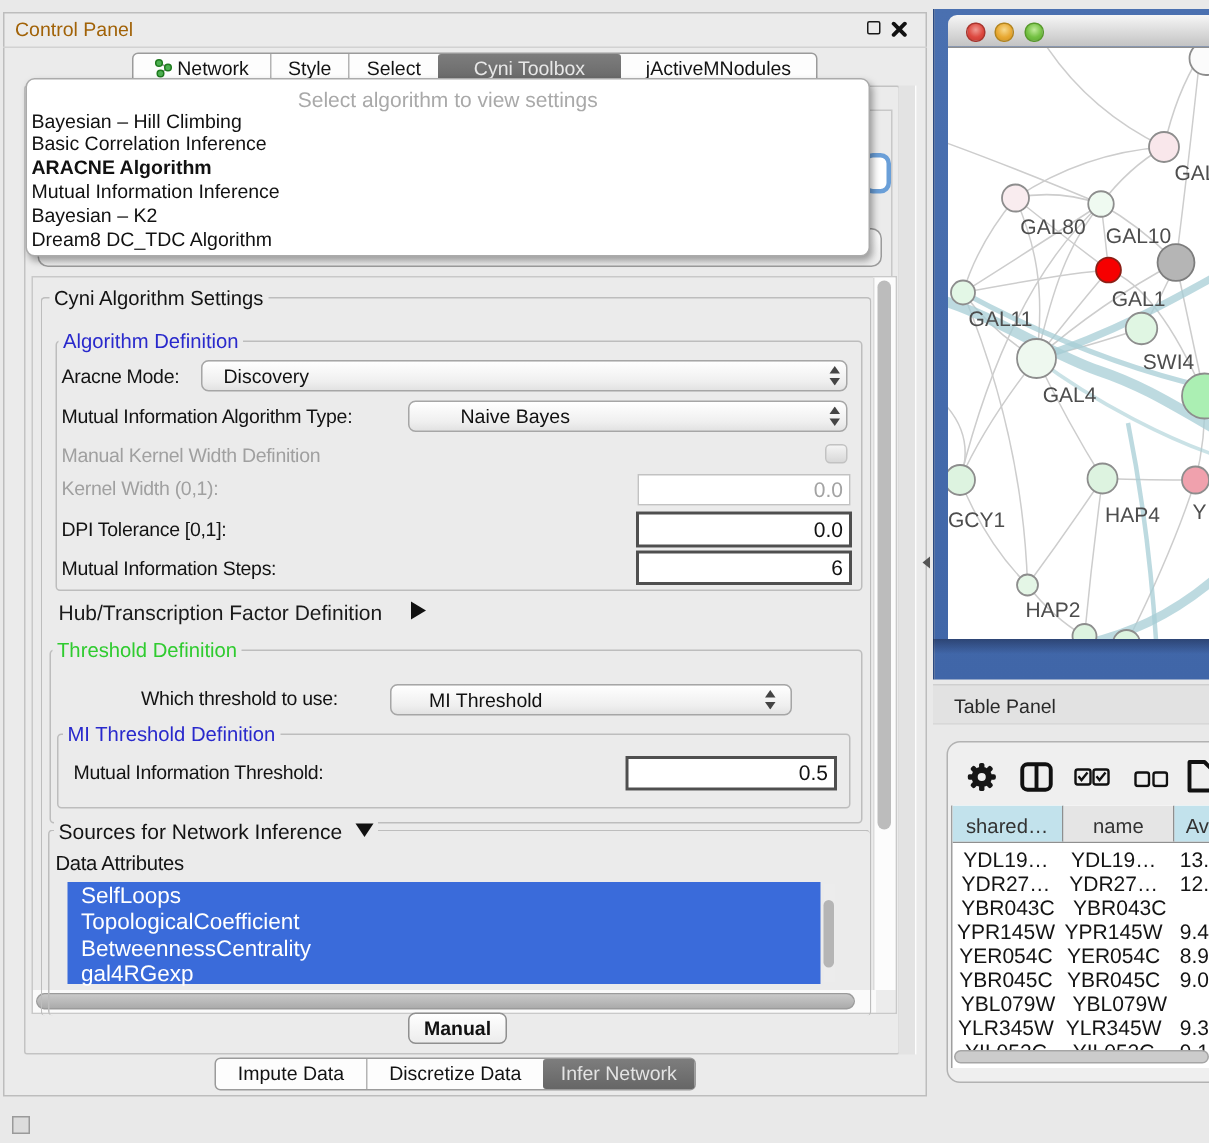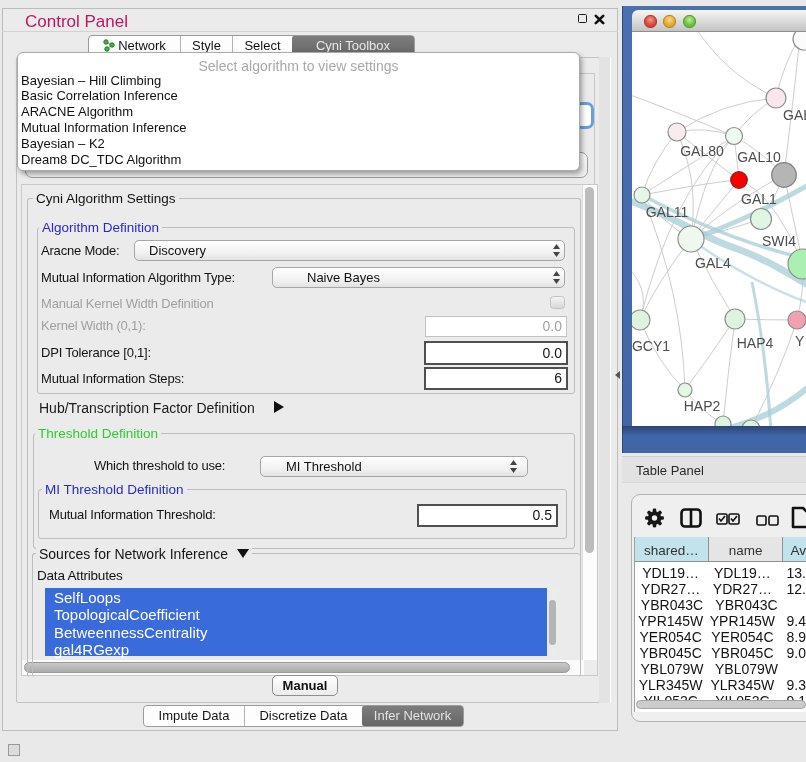--- a/index.html
+++ b/index.html
@@ -1,31 +1,31 @@
 <!DOCTYPE html>
 <html><head>
 <meta charset="utf-8">
 <style>
 html,body{margin:0;padding:0}
 body{width:806px;height:762px;background:#e9e9e9;font-family:"Liberation Sans",sans-serif;overflow:hidden;position:relative}
 .a{position:absolute}
-.b{font-weight:normal}
+.b{font-weight:bold}
 .grp{position:absolute;border:1px solid #bdbdbd;border-radius:3px}
 .gt{position:absolute;background:#ebebeb;padding:0 3px;font-size:13.5px;line-height:14px}
 .combo{position:absolute;border:1px solid #a6a6a6;border-radius:5px;background:linear-gradient(#ffffff,#efefef 70%,#e2e2e2);font-size:13px;color:#111;box-sizing:border-box}
 .fld{position:absolute;background:#fff;font-size:14px;color:#131313;text-align:right;box-sizing:border-box}
 .lbl{position:absolute;font-size:13px;letter-spacing:-0.2px;color:#131313;font-weight:normal;white-space:nowrap}
 .arr{position:absolute;width:0;height:0}
 .tabseg{height:20px;line-height:20px;font-size:13px;font-weight:normal;color:#131313;text-align:center;box-sizing:border-box}
 </style>
 </head>
 <body>
 
 <div class="a" style="left:2px;top:8px;width:616px;height:723px;background:#ebebeb;border:1px solid #bdbdbd;box-sizing:border-box"></div>
-<div class="a" style="left:25px;top:12px;font-size:17px;color:#be185d">Control Panel</div>
+<div class="a" style="left:10px;top:12px;font-size:13px;color:#a16207">Control Panel</div>
 <div class="a" style="left:2px;top:31px;width:616px;height:1px;background:#d2d2d2"></div>
 <div class="a" style="left:578px;top:14px;width:7px;height:7px;border:1.6px solid #1a1a1a;border-radius:1.5px"></div>
 <div class="a" style="left:594px;top:14px;line-height:0">
     <svg style="display:block" width="11" height="11" viewBox="0 0 11 11">
       <path d="M1.8 1.8 L9.2 9.2 M9.2 1.8 L1.8 9.2" stroke="#111" stroke-width="2.6" stroke-linecap="round"></path>
     </svg>
   </div>
 
 <div class="a" style="left:16px;top:57px;width:584px;height:646px;border:1px solid #c3c3c3;border-radius:2px;box-sizing:border-box"></div>
 <div class="a" style="left:594px;top:73px;width:1px;height:112px;background:#c8c8c8"></div>
@@ -39,20 +39,21 @@
   <div class="tabseg" style="width:91px"><span style="display:inline-block;vertical-align:-2px;margin-right:3px"><svg width="12" height="13" viewBox="0 0 12 13">
           <line x1="3" y1="3" x2="9" y2="6" stroke="#9a9a9a" stroke-width="1"></line>
           <line x1="9" y1="6" x2="4" y2="10" stroke="#9a9a9a" stroke-width="1"></line>
           <circle cx="3" cy="3" r="2.2" fill="#4caf50" stroke="#1e7a1e"></circle>
           <circle cx="9" cy="6" r="2.2" fill="#4caf50" stroke="#1e7a1e"></circle>
           <circle cx="4" cy="10" r="2.2" fill="#4caf50" stroke="#1e7a1e"></circle>
         </svg></span>Network</div>
   <div class="tabseg" style="width:52px;border-left:1px solid #b4b4b4">Style</div>
   <div class="tabseg" style="width:60px;border-left:1px solid #b4b4b4">Select</div>
   <div class="tabseg" style="width:122px;background:linear-gradient(#7d7d7d,#666666);color:#e8e8e8;border-radius:2px">Cyni Toolbox</div>
+  <div class="tabseg" style="width:130px">jActiveMNodules</div>
 </div>
 
 <div class="a" style="left:21px;top:184px;width:577px;height:492px;border:1px solid #c9c9c9;background:#ebebeb;box-sizing:border-box"></div>
 <div class="a" style="left:582px;top:185px;width:15px;height:475px;background:#fcfcfc;border-left:1px solid #dcdcdc;box-sizing:border-box"></div>
 <div class="a" style="left:585px;top:187px;width:9px;height:366px;border-radius:5px;background:#bcbcbc;box-sizing:border-box"></div>
 <div class="a" style="left:22px;top:660px;width:562px;height:15px;background:#fafafa"></div>
 <div class="a" style="left:24px;top:662px;width:546px;height:11px;border-radius:6px;background:linear-gradient(#c9c9c9,#ababab);border:1px solid #9b9b9b;box-sizing:border-box"></div>
 <div class="a" style="left:584px;top:660px;width:13px;height:15px;background:#ececec"></div>
 
 <div class="grp" style="left:27px;top:198px;width:552px;height:478px;border-bottom:none"></div>

